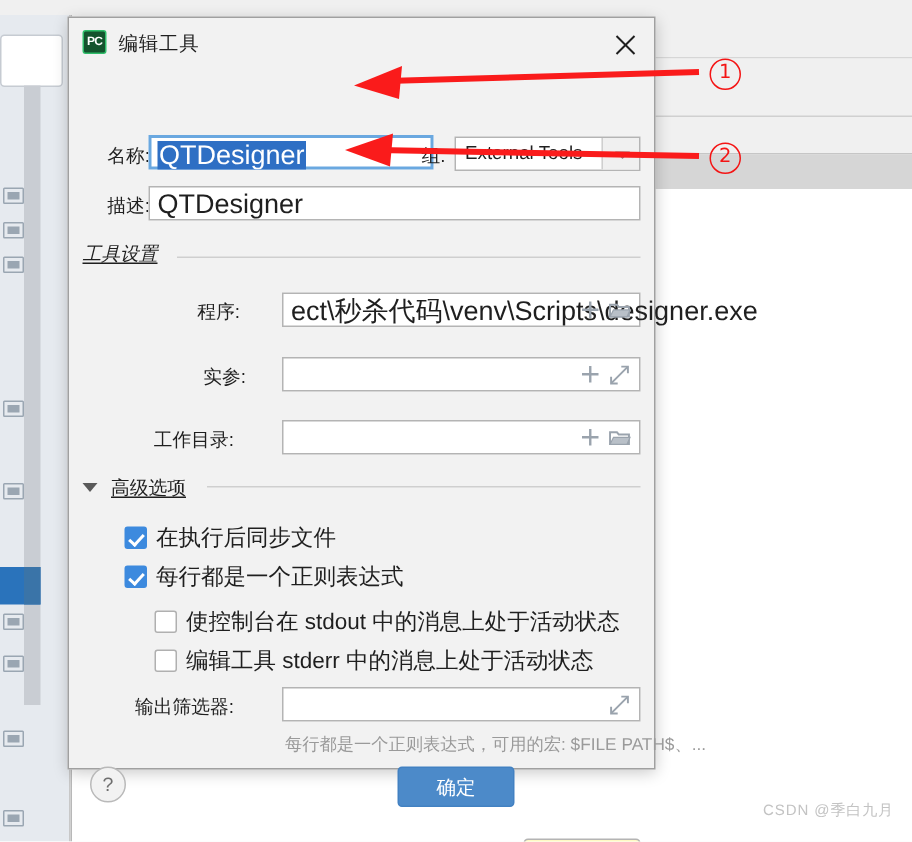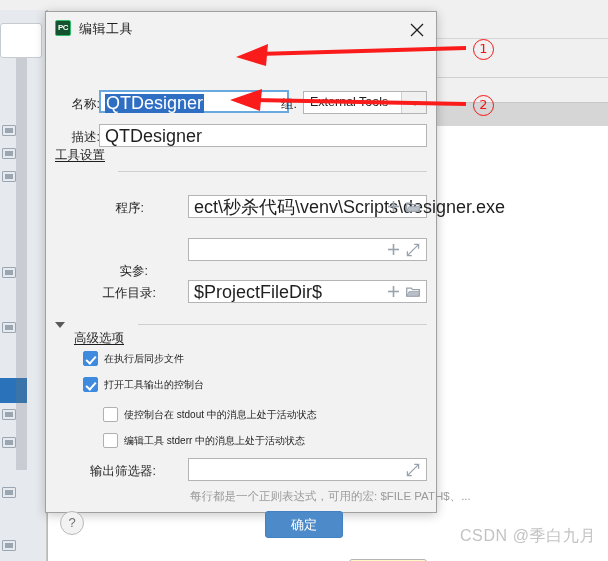--- a/index.html
+++ b/index.html
@@ -110,21 +110,21 @@
   .cbox {
     position:absolute; left:0; top:1px; width:15px; height:15px;
     box-sizing:border-box; border-radius:2px;
   }
   .cbox.on { background:#3d8ade; border:1px solid #3d8ade; }
   .cbox.off { background:#ffffff; border:1px solid #b0b0b0; }
   .cbox.on::after {
     content:""; position:absolute; left:4px; top:1.5px; width:4px; height:8px;
     border:solid #ffffff; border-width:0 2px 2px 0; transform:rotate(42deg);
   }
-  .cblabel { position:absolute; left:21px; top:0; font-size:10px; line-height:17px; color:#1f1f1f; white-space:nowrap; }
+  .cblabel { position:absolute; left:21px; top:0; font-size:15px; line-height:17px; color:#1f1f1f; white-space:nowrap; }
 
   .hint { position:absolute; font-size:11.5px; color:#9a9a9a; white-space:nowrap; }
 
   .helpbtn {
     position:absolute; width:24px; height:24px; border-radius:50%;
     border:1px solid #b9b9b9; background:#f2f2f2; color:#6e6e6e;
     font-size:13px; text-align:center; line-height:22px; box-sizing:border-box;
   }
 
   .btn {
@@ -138,21 +138,21 @@
   .anno { position:absolute; pointer-events:none; }
   .anno-num {
     position:absolute; width:21px; height:21px; border:1.6px solid #f41414;
     border-radius:50%; color:#f41414; font-size:13px; text-align:center;
     line-height:18px; box-sizing:border-box;
     font-family:"DejaVu Sans", sans-serif;
   }
 
   .watermark {
     position:absolute; right:12px; bottom:14px;
-    font-size:16px; color:#c3c3c3; letter-spacing:0.6px; white-space:nowrap;
+    font-size:10px; color:#c3c3c3; letter-spacing:0.6px; white-space:nowrap;
   }
 </style>
 </head>
 <body>
 
 <div id="bg-root">
   <div class="bg-topstrip"></div>
 
   <div class="bg-content">
     <div class="bg-band" style="top:0;height:28px;background:#f0f0f0;border-bottom:1px solid #d6d6d6;"></div>
@@ -210,45 +210,45 @@
     <div class="combo" style="left:257px; top:46px; width:124px;">
       <span class="combo-text">External Tools</span>
       <span class="combo-arrow"></span>
     </div>
 
     <div class="lbl" style="left:6px; top:84px; width:48px;">描述:</div>
     <div class="field" style="left:53px; top:79px; width:328px;">
       <span class="field-text">QTDesigner</span>
     </div>
 
-    <div class="grouphdr" style="left:9px; top:102px;">
+    <div class="grouphdr" style="left:9px; top:116px;font-style:italic;">
       <span class="gtxt">工具设置</span>
     </div>
     <div class="group-rule" style="left:72px; top:126px; width:309px;"></div>
 
-    <div class="lbl" style="left:8px; top:155px; width:90px;">程序:</div>
+    <div class="lbl" style="left:24px; top:155px; width:90px;">程序:</div>
     <div class="field" style="left:142px; top:150px; width:239px;">
       <span class="field-text">ect\秒杀代码\venv\Scripts\designer.exe</span>
       <span class="iconbtns" style="right:2px;">
         <span class="ibtn">
           <svg width="13" height="13" viewBox="0 0 13 13" style="position:absolute;left:3px;top:4px;">
             <line x1="6.5" y1="1" x2="6.5" y2="12" stroke="#9aa3ad" stroke-width="1.6"></line>
             <line x1="1" y1="6.5" x2="12" y2="6.5" stroke="#9aa3ad" stroke-width="1.6"></line>
           </svg>
         </span>
         <span class="ibtn">
           <svg width="15" height="13" viewBox="0 0 15 13" style="position:absolute;left:2px;top:5px;">
             <path d="M0.7 2.2h4.6l1.2 1.4h6.8v6.4H0.7z" fill="none" stroke="#9aa3ad" stroke-width="1.3"></path>
             <path d="M3 5.6h11l-2 4.6H0.7z" fill="#b9c0c8" stroke="#9aa3ad" stroke-width="0.8"></path>
           </svg>
         </span>
       </span>
     </div>
 
-    <div class="lbl" style="left:12px; top:198px; width:90px;margin-top:20px;">实参:</div>
+    <div class="lbl" style="left:28px; top:198px; width:90px;">实参:</div>
     <div class="field" style="left:142px; top:193px; width:239px;">
       <span class="field-text"></span>
       <span class="iconbtns" style="right:2px;">
         <span class="ibtn">
           <svg width="13" height="13" viewBox="0 0 13 13" style="position:absolute;left:3px;top:4px;">
             <line x1="6.5" y1="1" x2="6.5" y2="12" stroke="#9aa3ad" stroke-width="1.6"></line>
             <line x1="1" y1="6.5" x2="12" y2="6.5" stroke="#9aa3ad" stroke-width="1.6"></line>
           </svg>
         </span>
         <span class="ibtn">
@@ -256,51 +256,50 @@
             <path d="M8.2 1.4h4.4v4.4" fill="none" stroke="#9aa3ad" stroke-width="1.3"></path>
             <path d="M5.8 12.6H1.4V8.2" fill="none" stroke="#9aa3ad" stroke-width="1.3"></path>
             <line x1="12.4" y1="1.6" x2="1.6" y2="12.4" stroke="#9aa3ad" stroke-width="1.3"></line>
           </svg>
         </span>
       </span>
     </div>
 
     <div class="lbl" style="left:20px; top:240px; width:90px;">工作目录:</div>
     <div class="field" style="left:142px; top:235px; width:239px;">
-      <span class="field-text">$ProjectFileDir$</span>
       <span class="iconbtns" style="right:2px;">
         <span class="ibtn">
           <svg width="13" height="13" viewBox="0 0 13 13" style="position:absolute;left:3px;top:4px;">
             <line x1="6.5" y1="1" x2="6.5" y2="12" stroke="#9aa3ad" stroke-width="1.6"></line>
             <line x1="1" y1="6.5" x2="12" y2="6.5" stroke="#9aa3ad" stroke-width="1.6"></line>
           </svg>
         </span>
         <span class="ibtn">
           <svg width="15" height="13" viewBox="0 0 15 13" style="position:absolute;left:2px;top:5px;">
             <path d="M0.7 2.2h4.6l1.2 1.4h6.8v6.4H0.7z" fill="none" stroke="#9aa3ad" stroke-width="1.3"></path>
             <path d="M3 5.6h11l-2 4.6H0.7z" fill="#b9c0c8" stroke="#9aa3ad" stroke-width="0.8"></path>
           </svg>
         </span>
       </span>
     </div>
 
     <div class="tri" style="left:9px; top:277px;"></div>
-    <div class="grouphdr" style="left:28px; top:272px;margin-top:13px;">
+    <div class="grouphdr" style="left:28px; top:272px;">
       <span class="gtxt">高级选项</span>
     </div>
     <div class="group-rule" style="left:92px; top:279px; width:289px;"></div>
 
     <div class="cbrow" style="left:37px; top:305px;">
       <span class="cbox on"></span>
       <span class="cblabel">在执行后同步文件</span>
     </div>
 
     <div class="cbrow" style="left:37px; top:331px;">
       <span class="cbox on"></span>
-      <span class="cblabel">打开工具输出的控制台</span>
+      <span class="cblabel">每行都是一个正则表达式</span>
     </div>
 
     <div class="cbrow" style="left:57px; top:361px;">
       <span class="cbox off"></span>
       <span class="cblabel">使控制台在 stdout 中的消息上处于活动状态</span>
     </div>
 
     <div class="cbrow" style="left:57px; top:387px;">
       <span class="cbox off"></span>
       <span class="cblabel">编辑工具 stderr 中的消息上处于活动状态</span>

